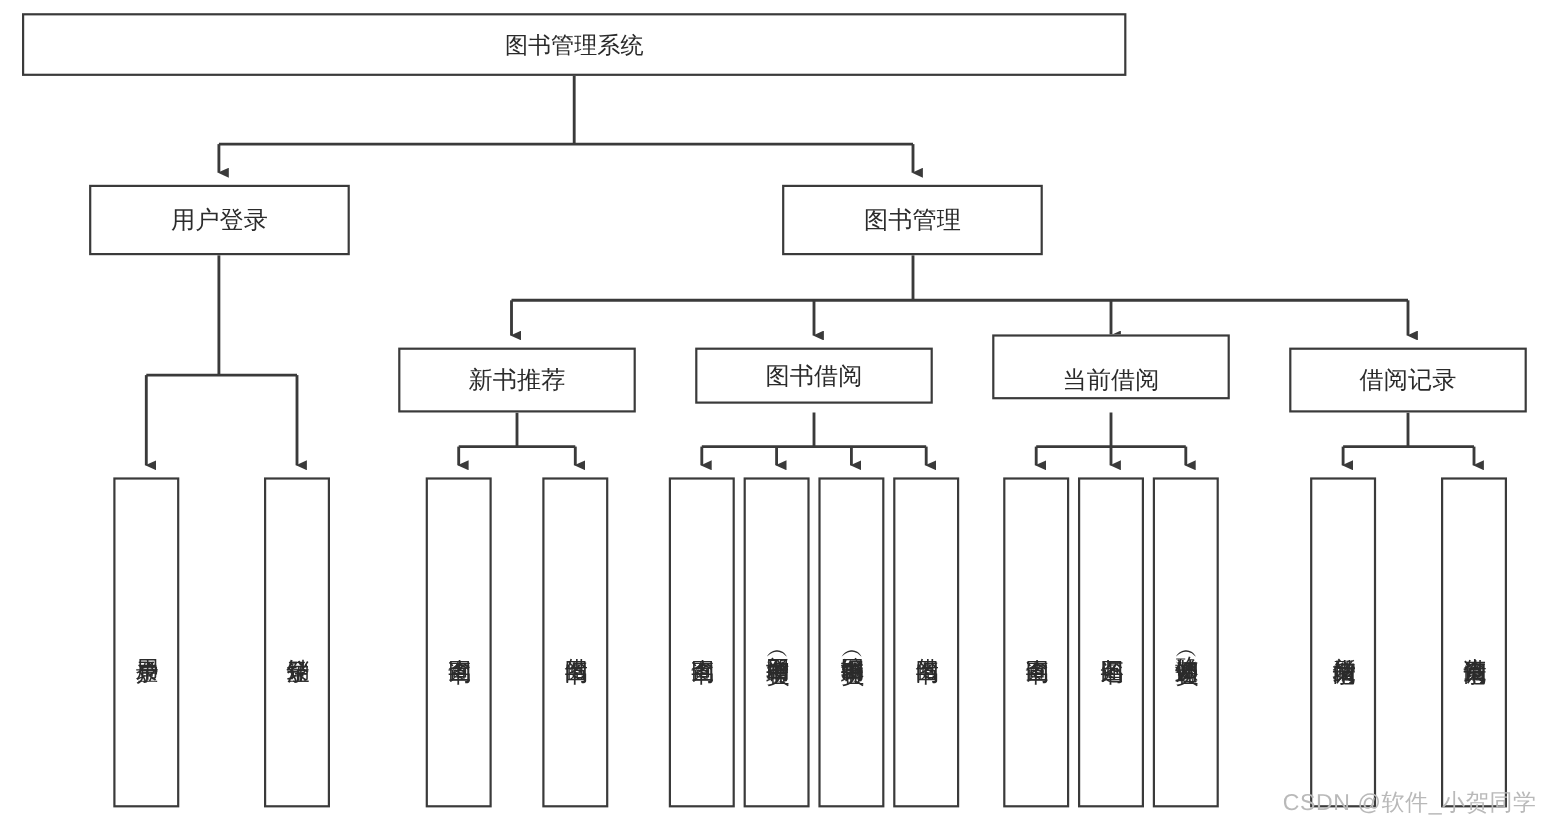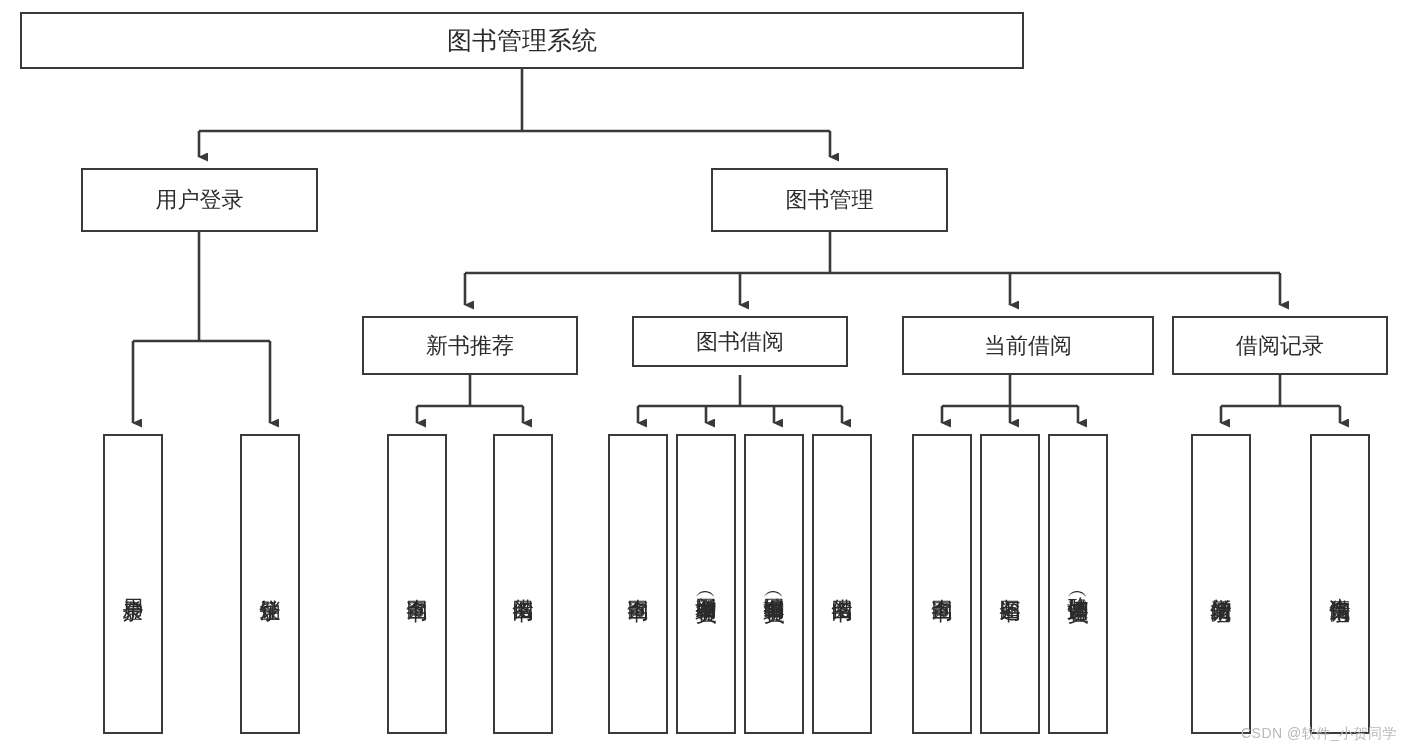--- a/index.html
+++ b/index.html
@@ -16,21 +16,21 @@
   .node{
     position:absolute;
     box-sizing:border-box;
     background:#ffffff;
     border:2.5px solid #3a3a3a;
     display:flex;
     align-items:center;
     justify-content:center;
     color:#2b2b2b;
   }
-  .node.root{font-size:25px;align-items:center;}
+  .node.root{font-size:21px;align-items:center;}
   .node.lvl2{font-size:22px;}
   .node.lvl3{font-size:22px;}
 
   .leaf{
     position:absolute;
     box-sizing:border-box;
     background:#ffffff;
     border:2.5px solid #3a3a3a;
     display:flex;
     align-items:center;
@@ -43,21 +43,21 @@
     font-size:21px;
     line-height:1.05;
     letter-spacing:1px;
     white-space:nowrap;
     color:#2b2b2b;
   }
   .watermark{
     position:absolute;
     right:8px;
     bottom:4px;
-    font-size:14px;
+    font-size:21px;
     color:#b9b9b9;
     white-space:nowrap;
     letter-spacing:0.5px;
   }
 </style>
 </head>
 <body>
 
 <div id="canvas">
 
@@ -121,21 +121,21 @@
   <div class="node lvl2" style="left:711px;top:168px;width:237px;height:64px;align-items:center;">
     <span>图书管理</span>
   </div>
 
   <div class="node lvl3" style="left:362px;top:316px;width:216px;height:59px;">
     <span>新书推荐</span>
   </div>
   <div class="node lvl3" style="left:632px;top:316px;width:216px;height:51px;">
     <span>图书借阅</span>
   </div>
-  <div class="node lvl3" style="left:902px;top:316px;width:252px;height:59px;">
+  <div class="node lvl3" style="left:902px;top:304px;width:216px;height:59px;align-items:flex-end;">
     <span>当前借阅</span>
   </div>
   <div class="node lvl3" style="left:1172px;top:316px;width:216px;height:59px;">
     <span>借阅记录</span>
   </div>
 
   <div class="leaf" style="left:103px;top:434px;width:60px;height:300px;">
     <span class="vtext">用户登录</span>
   </div>
   <div class="leaf" style="left:240px;top:434px;width:60px;height:300px;">

